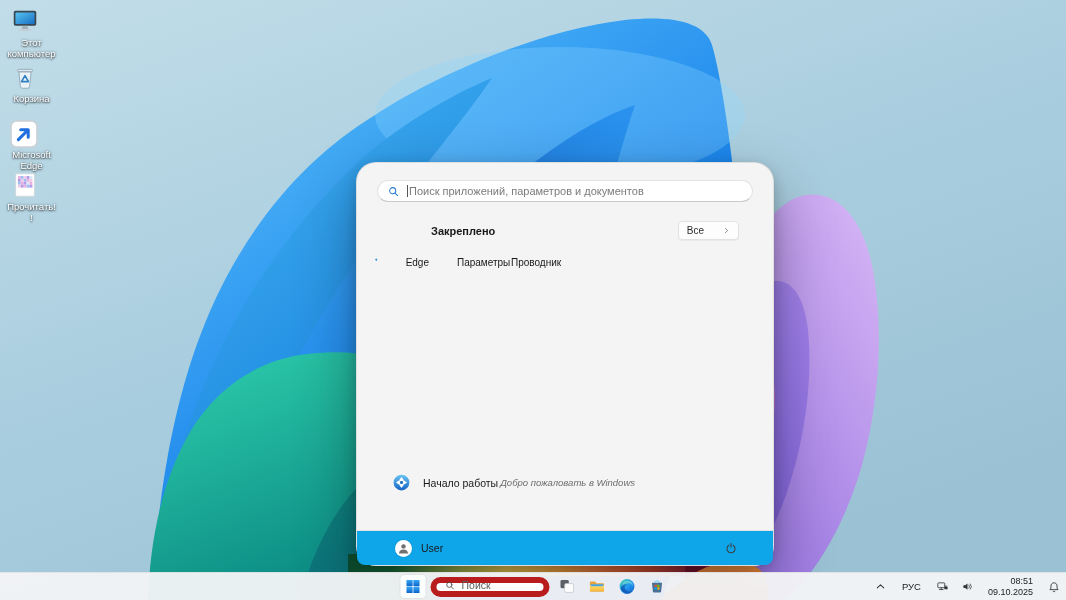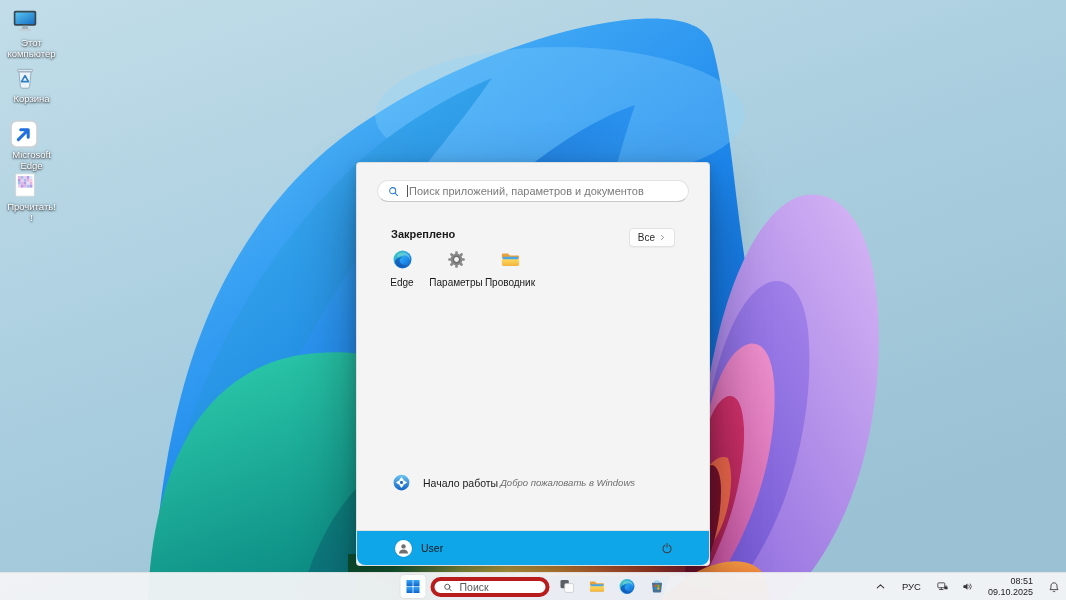--- a/index.html
+++ b/index.html
@@ -18,49 +18,48 @@
   .dicon .ic{width:30px;height:30px;position:relative;}
   .dicon .ic svg{width:30px;height:30px;}
   .dicon .ovl{position:absolute;left:-1px;bottom:-1px;width:11px;height:11px;}
   .dicon .lbl{
     margin-top:2px;font-size:9.5px;line-height:1.12;color:#fff;text-align:center;
     text-shadow:0 1px 2px rgba(0,0,0,.75),0 0 3px rgba(0,0,0,.5);
     max-width:50px;word-wrap:break-word;margin-left:13px;
   }
   
   .start-menu{
-    position:absolute;left:356px;top:162px;width:354px;height:404px;z-index:5;
-    background:#f4f4f4;border:1px solid rgba(0,0,0,.09);border-radius:4px;
+    position:absolute;left:356px;top:162px;width:418px;height:404px;z-index:5;
+    background:#f4f4f4;border:1px solid rgba(0,0,0,.09);border-radius:20px;
     box-shadow:0 24px 58px rgba(0,0,0,.34),0 4px 14px rgba(0,0,0,.18);
     box-sizing:border-box;
   }
   .sm-search{
     position:absolute;left:20px;right:20px;top:17px;height:22px;
     background:#fff;border:1px solid #e3e3e3;border-bottom-color:#c9c9c9;border-radius:12px;
     display:flex;align-items:center;padding:0 9px;box-sizing:border-box;
   }
   .sm-search .mag{width:13px;height:13px;color:#2b7cd3;flex:0 0 auto;}
   .sm-search .caret{width:1px;height:12px;background:#555;margin:0 1px 0 7px;}
   .sm-search input{
     border:none;outline:none;background:transparent;flex:1;
     font-family:"Liberation Sans",sans-serif;font-size:11px;color:#444;padding:0;
   }
   .sm-search input::placeholder{color:#7b7b7b;opacity:1;}
   .sm-row-header{position:absolute;left:34px;right:34px;display:flex;align-items:center;justify-content:space-between;}
-  .sm-h{font-size:11px;font-weight:700;color:#191919;}
+  .sm-h{font-size:11px;font-weight:700;color:#191919;margin-left:40px;}
   .pinned-header{top:58px;}
   .all-btn{
-    display:flex;align-items:center;gap:4px;background:#fdfdfd;border:1px solid #e2e2e2;
+    display:flex;align-items:center;gap:19px;background:#fdfdfd;border:1px solid #e2e2e2;
     border-radius:4px;padding:3px 8px;font-size:10px;color:#2b2b2b;cursor:pointer;
     box-shadow:0 1px 1px rgba(0,0,0,.04);
-    margin-top:7px;
   }
   .all-btn svg{width:7px;height:9px;color:#5a5a5a;}
   .pinned-apps{position:absolute;left:18px;top:80px;display:flex;}
-  .pin-app{width:54px;display:flex;flex-direction:column;align-items:center;padding-top:5px;cursor:pointer;border-radius:4px;}
+  .pin-app{width:54px;display:flex;flex-direction:row;align-items:center;padding-top:5px;cursor:pointer;border-radius:4px;gap:28px;}
   .pin-app svg{width:23px;height:23px;}
   .pin-app .plbl{margin-top:6px;font-size:10px;color:#191919;}
   .rec-header{top:284px;}
   .rec-item{
     position:absolute;left:26px;right:26px;top:303px;display:flex;align-items:center;
     padding:6px 8px;border-radius:4px;cursor:pointer;
   }
   .rec-item svg{width:21px;height:21px;flex:0 0 auto;}
   .rec-texts{margin-left:11px;display:flex;flex-direction:row;gap:2px;}
   .rec-title{font-size:10.5px;color:#191919;}
@@ -82,21 +81,21 @@
     background:rgba(242,244,246,.96);border-top:1px solid rgba(0,0,0,.06);
   }
   .tb-center{
     position:absolute;left:50%;top:0;height:100%;transform:translateX(-50%);margin-left:2px;
     display:flex;align-items:center;gap:5px;
   }
   .tb-btn{width:25px;height:23px;display:flex;align-items:center;justify-content:center;border-radius:4px;cursor:pointer;}
   .tb-btn svg{width:19px;height:19px;}
   .tb-btn.start{background:rgba(255,255,255,.85);box-shadow:0 0 0 1px rgba(0,0,0,.04);}
   .tb-search{
-    width:119px;height:20px;background:#fff;border:4px solid #b91c1c;border-radius:10px;
+    width:119px;height:20px;background:#fff;border:6px solid #b91c1c;border-radius:10px;
     display:flex;align-items:flex-end;padding:0 8px;box-sizing:border-box;cursor:pointer;
   }
   .tb-search .mag{width:11px;height:11px;color:#4f4f4f;flex:0 0 auto;}
   .tb-search input{
     border:none;outline:none;background:transparent;width:100%;margin-left:6px;
     font-family:"Liberation Sans",sans-serif;font-size:10.5px;color:#3f3f3f;padding:0;cursor:pointer;
   }
   .tb-search input::placeholder{color:#5a5a5a;opacity:1;}
   .tb-tray{
     position:absolute;right:5px;top:0;height:100%;

